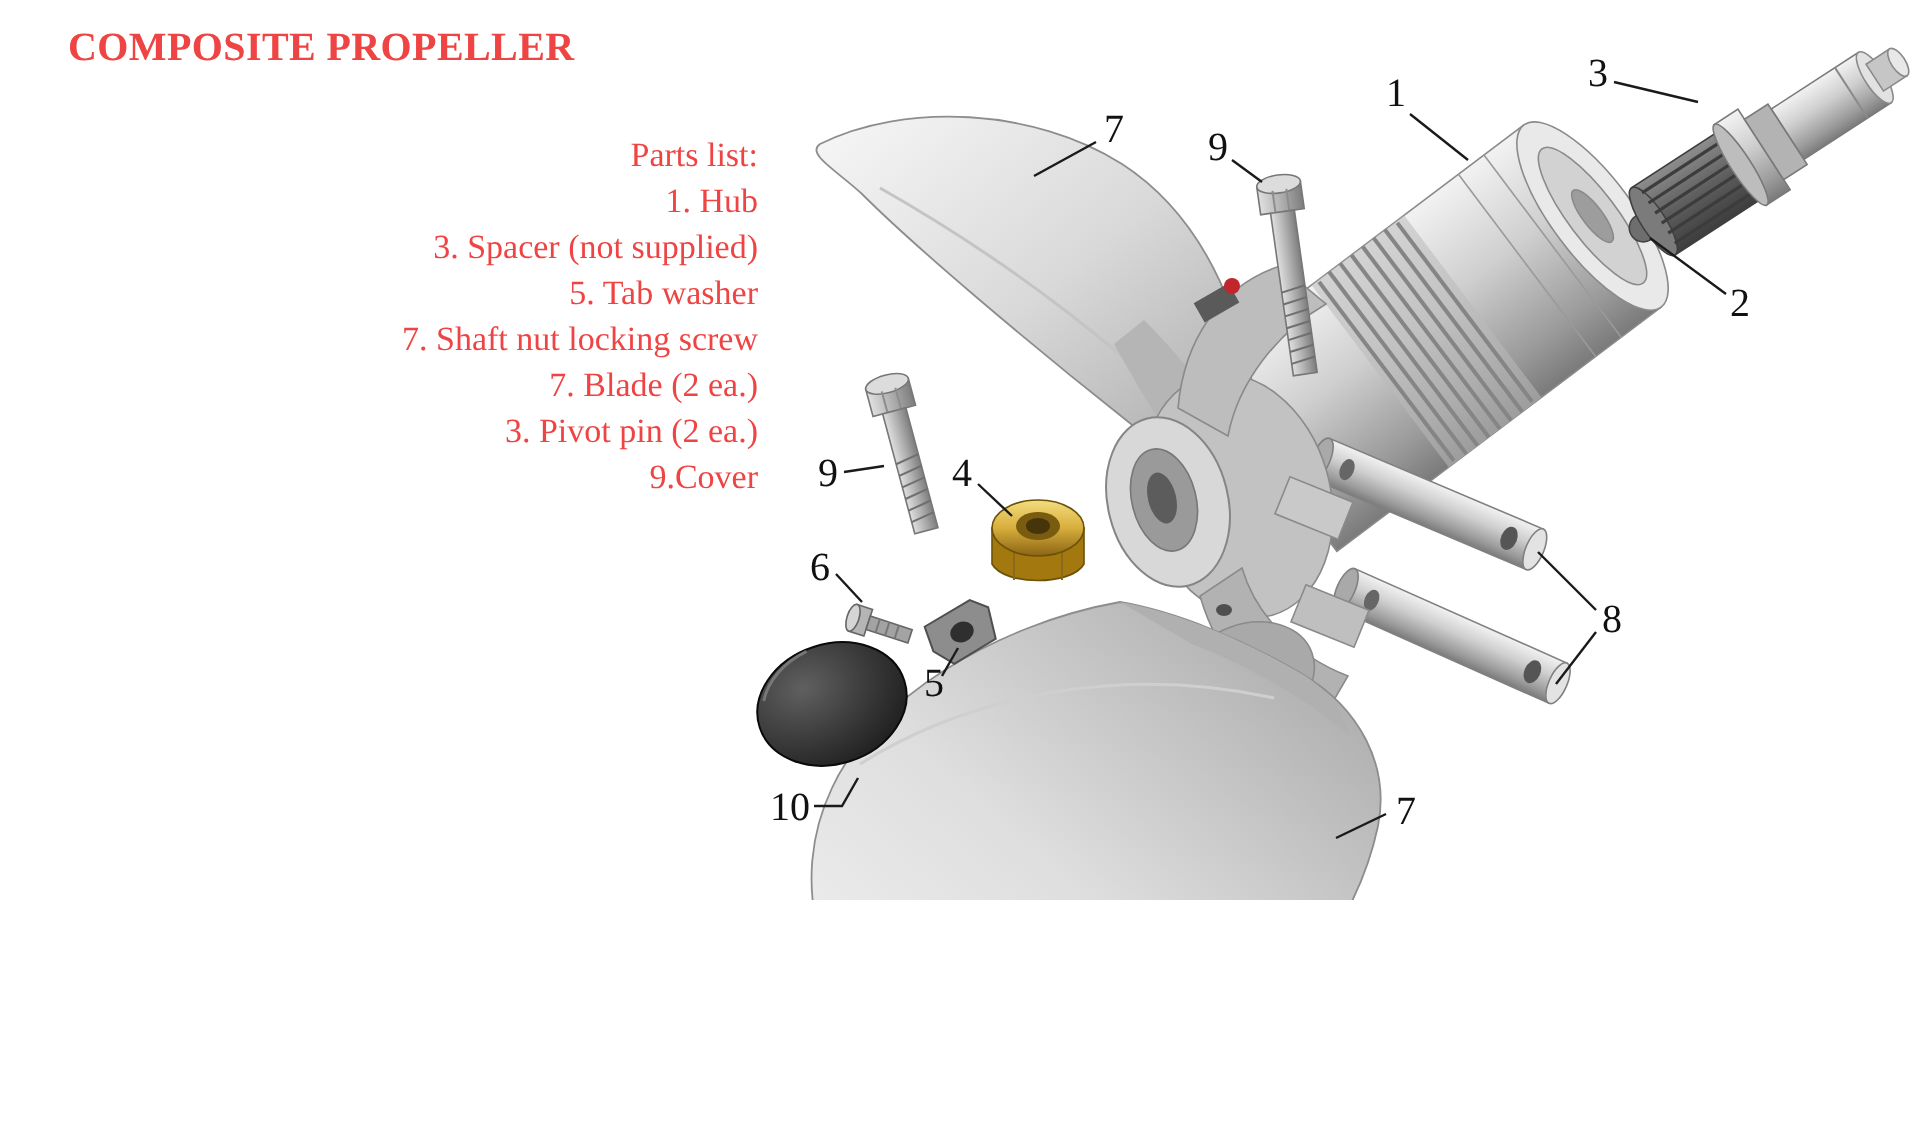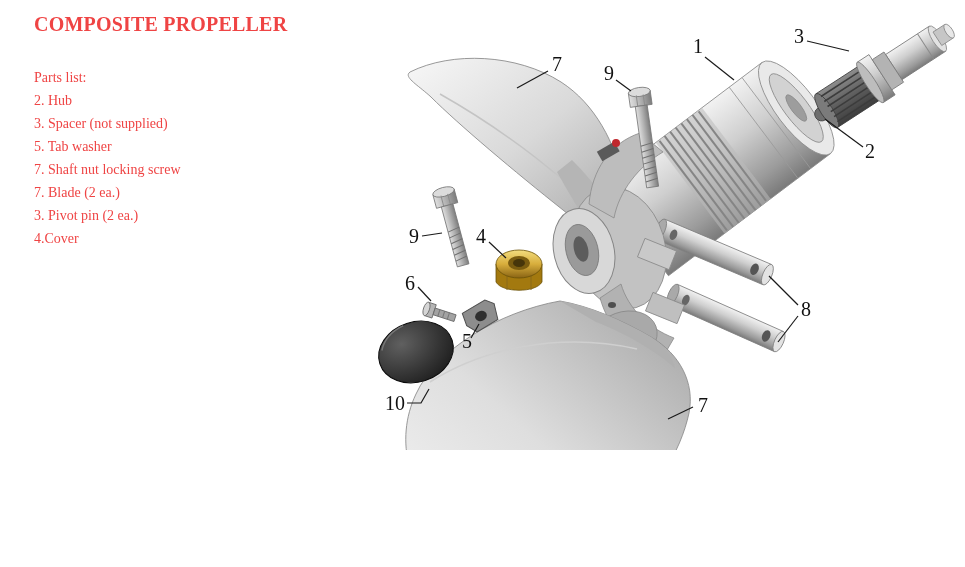--- a/index.html
+++ b/index.html
@@ -5,44 +5,44 @@
   * { margin:0; padding:0; box-sizing:border-box; }
   html,body { background:#ffffff; }
   .page {
     position:relative; width:965px; height:450px; overflow:hidden;
     background:#ffffff; color:#ef4444;
     font-family:"Liberation Serif", serif;
     margin-left:12px;
   }
   .text-block { position:absolute; left:22px; top:13px; width:345px; }
   .title { font-size:20px; font-weight:bold; letter-spacing:0.2px; }
-  .parts { margin-top:30px; font-size:14px; line-height:23px; }
+  .parts { margin-top:30px; font-size:17px; line-height:23px;text-align:right; }
   .parts .cont { padding-left:17px; }
   .diagram-svg { position:absolute; left:0; top:0; }
   .diagram-svg text {
     font-family:"Liberation Serif", serif;
     font-size:20px; fill:#111; text-anchor:middle;
   }
 </style>
 </head>
 <body>
 
 <div class="page">
 
   <div class="text-block">
     <div class="title">COMPOSITE PROPELLER</div>
     <div class="parts">
       <div class="line heading">Parts list:</div>
-      <div class="line">2. Hub</div>
+      <div class="line">1. Hub</div>
       <div class="line">3. Spacer (not supplied)</div>
       <div class="line">5. Tab washer</div>
       <div class="line">7. Shaft nut locking screw</div>
       <div class="line">7. Blade (2 ea.)</div>
       <div class="line">3. Pivot pin (2 ea.)</div>
-      <div class="line">4.Cover</div>
+      <div class="line">9.Cover</div>
     </div>
   </div>
 
   <svg class="diagram-svg" viewBox="0 0 965 567" width="965" height="567" xmlns="http://www.w3.org/2000/svg">
     <defs>
       <linearGradient id="gMetalV" x1="0" y1="0" x2="0" y2="1">
         <stop offset="0" stop-color="#f2f2f2"></stop>
         <stop offset="0.4" stop-color="#cfcfcf"></stop>
         <stop offset="0.8" stop-color="#9b9b9b"></stop>
         <stop offset="1" stop-color="#7a7a7a"></stop>

